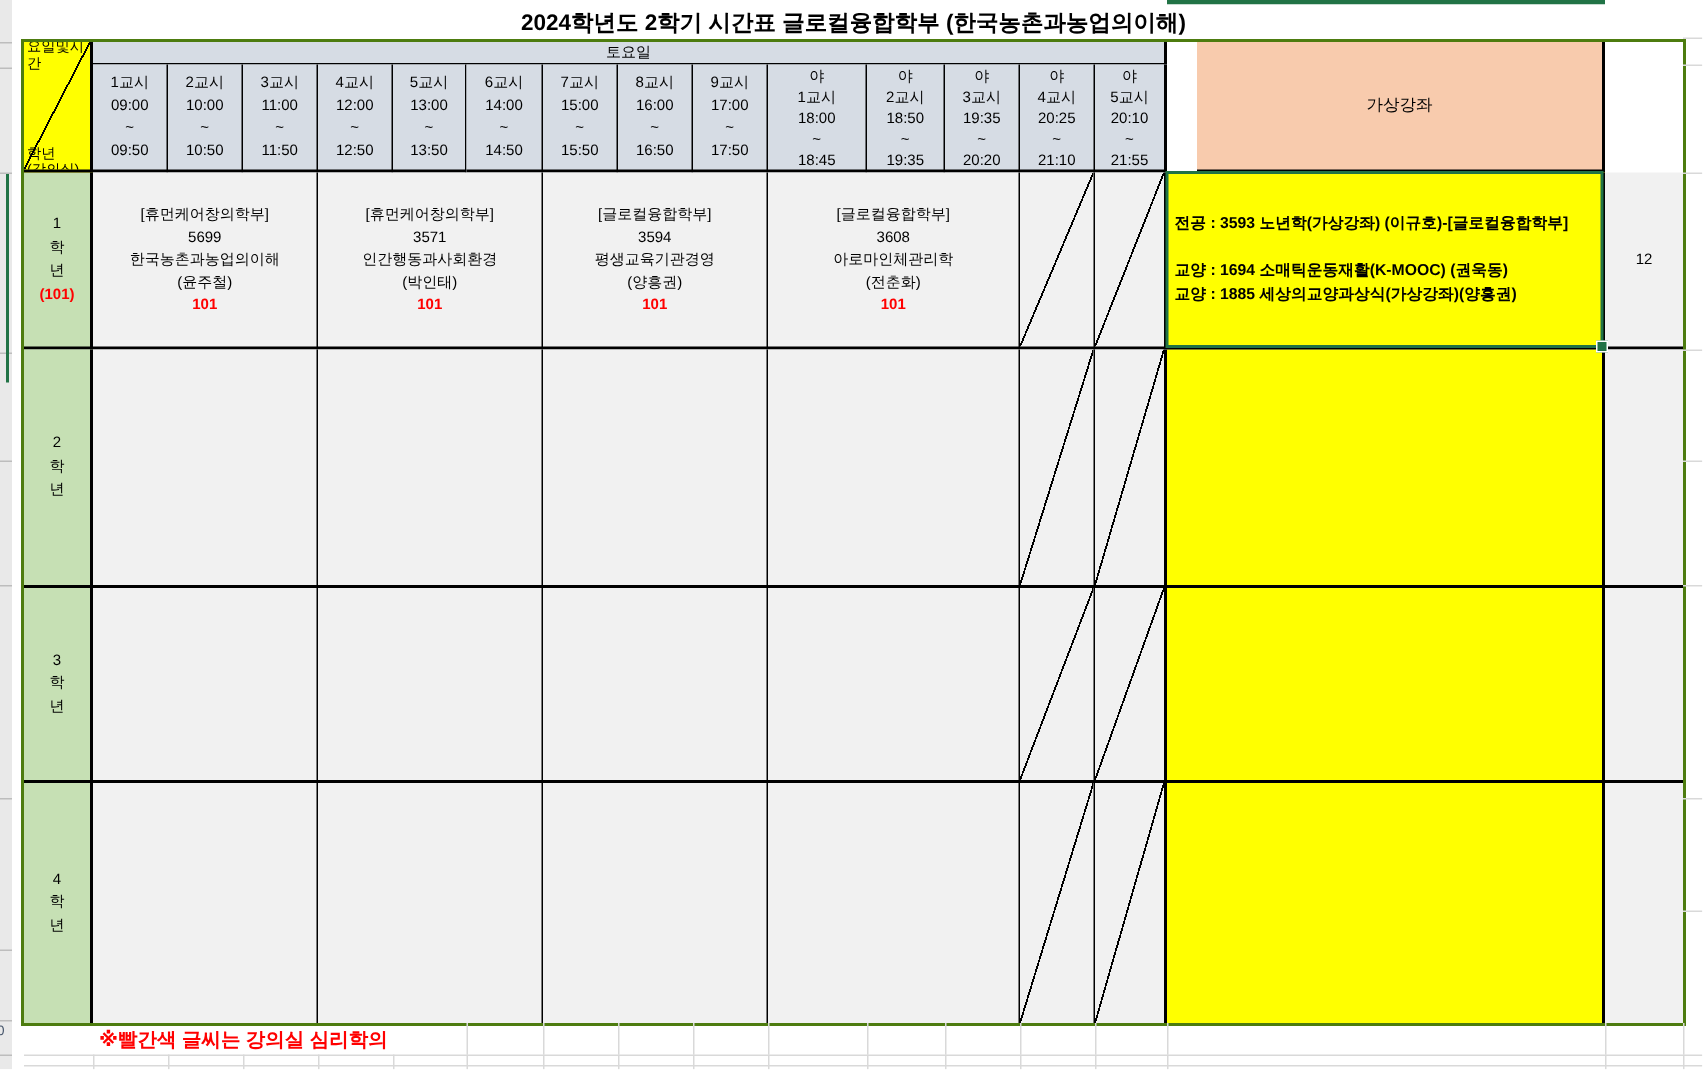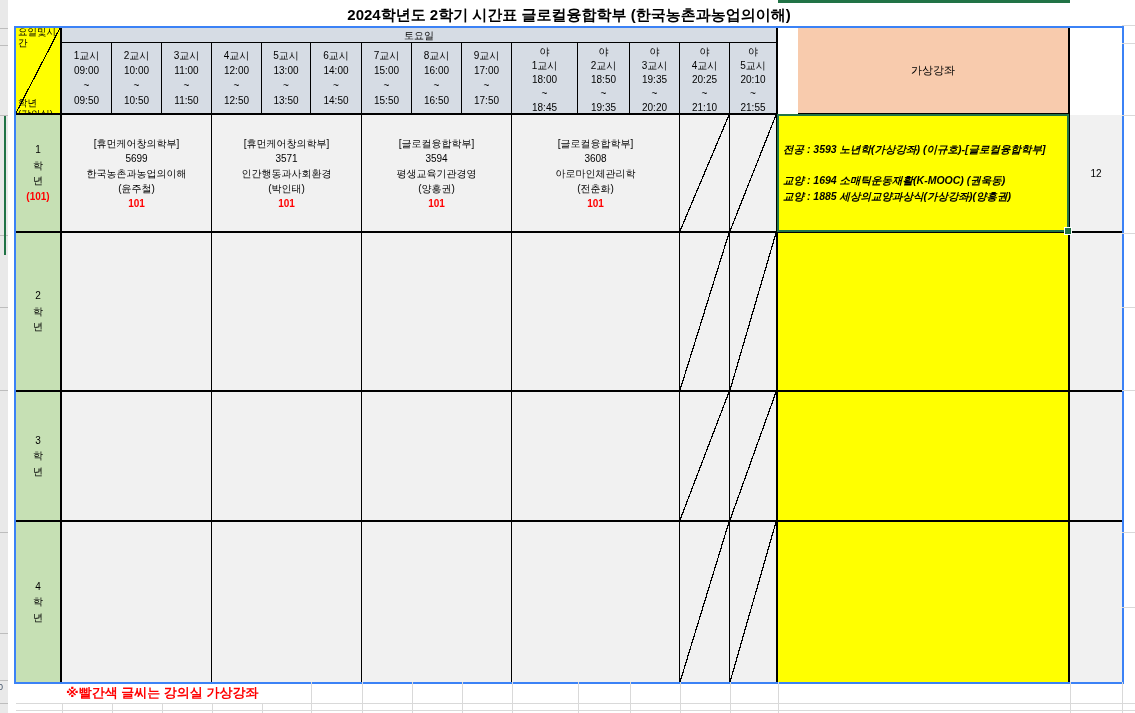--- a/index.html
+++ b/index.html
@@ -11,21 +11,21 @@
   .rowstrip{position:absolute;left:0;top:0;width:8px;height:713px;background:#e9e9e9;}
   .tick{position:absolute;left:0;width:8px;height:1px;background:#bdbdbd;}
   .row-indicator{position:absolute;left:4px;top:116px;width:2px;height:139px;background:var(--selection_green);}
   .rownum{position:absolute;left:-2px;top:682px;font-size:9px;color:#44546a;}
   
   .topbar{position:absolute;left:778px;top:0;width:292px;height:3px;background:var(--selection_green);}
   
   .title{position:absolute;left:16px;top:3px;width:1106px;height:25px;display:flex;align-items:center;justify-content:center;font-size:15px;font-weight:bold;background:#fff;}
   
   .grid{
-    position:absolute;left:14px;top:26px;border:2px solid #3b82f6;
+    position:absolute;left:14px;top:26px;border:2px solid #4d7c0f;
     display:grid;
     grid-template-columns:46px 50px 50px 50px 50px 49px 51px 50px 50px 50px 66px 52px 50px 50px 48px 292px 52px;
     grid-template-rows:15px 72px 118px 159px 130px 160px;
   }
   .cell{
     border-right:1px solid #000;border-bottom:1px solid #000;background:var(--body_bg);
     display:flex;flex-direction:column;align-items:center;justify-content:center;
     font-size:10px;line-height:15px;text-align:center;overflow:hidden;box-sizing:border-box;
   }
   .hdr{background:var(--header_bg);}
@@ -37,21 +37,21 @@
   .grade{background:var(--grade_bg);line-height:15.5px;}
   .corner{background:var(--corner_bg);position:relative;font-size:9.5px;line-height:11px;text-align:left;overflow:hidden;}
   .corner .top-label{position:absolute;top:-2px;left:2px;width:44px;word-break:break-all;}
   .corner .bottom-label{position:absolute;bottom:-6px;left:2px;}
   .diagline{position:absolute;inset:0;pointer-events:none;
     background-image:linear-gradient(to bottom right,transparent calc(50% - 0.6px),#000 calc(50% - 0.6px),#000 calc(50% + 0.6px),transparent calc(50% + 0.6px));}
   .diagcell{position:relative;}
   .vhead{background:var(--virtual_header_bg);font-size:11px;margin-left:20px;}
   .yellow{background:var(--virtual_cell_bg);}
   .vcell{align-items:flex-start;justify-content:center;text-align:left;padding-left:5px;font-weight:bold;font-size:10.5px;line-height:15.5px;overflow:visible;}
-  .vline{min-height:15.5px;white-space:nowrap;font-style:italic;}
+  .vline{min-height:15.5px;white-space:nowrap;}
   .selected{position:relative;}
   .selected::after{content:"";position:absolute;inset:-1px;border:2px solid var(--selection_green);pointer-events:none;}
   .handle{position:absolute;right:-4px;bottom:-4px;width:6px;height:6px;background:var(--selection_green);border:1px solid #fff;z-index:5;}
   .room{color:var(--room_red);font-weight:bold;}
   .classcell div{white-space:nowrap;}
   
   .footer-note{position:absolute;left:66px;top:684px;font-size:13px;font-weight:bold;color:var(--note_red);white-space:nowrap;}
   .gl{position:absolute;background:#d9d9d9;}
   .glv{width:1px;}
   .glh{height:1px;}
@@ -286,21 +286,21 @@
     <div class="cell diagcell bb0" style="grid-column:14;grid-row:6">
         <div class="diagline"></div>
       </div>
     <div class="cell diagcell br2 bb0" style="grid-column:15;grid-row:6">
         <div class="diagline"></div>
       </div>
     <div class="cell yellow br2 bb0" style="grid-column:16;grid-row:6"></div>
     <div class="cell br0 bb0" style="grid-column:17;grid-row:6"></div>
   </div>
 
-  <div class="footer-note">※빨간색 글씨는 강의실 가상강좌</div>
+  <div class="footer-note">※빨간색 글씨는 강의실 심리학의</div>
 
   <div class="gl glh" style="left:16px;top:703px;width:1119px"></div>
   <div class="gl glh" style="left:16px;top:710px;width:1119px"></div>
   <div class="gl glv" style="left:311px;top:682px;height:21px"></div>
   <div class="gl glv" style="left:362px;top:682px;height:21px"></div>
   <div class="gl glv" style="left:412px;top:682px;height:21px"></div>
   <div class="gl glv" style="left:462px;top:682px;height:21px"></div>
   <div class="gl glv" style="left:512px;top:682px;height:21px"></div>
   <div class="gl glv" style="left:578px;top:682px;height:21px"></div>
   <div class="gl glv" style="left:630px;top:682px;height:21px"></div>

